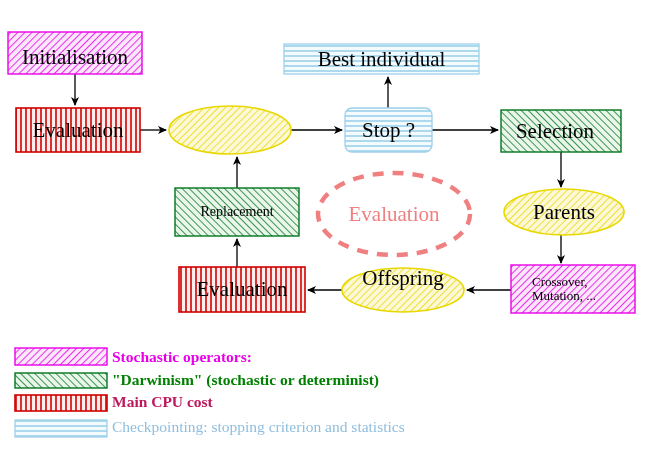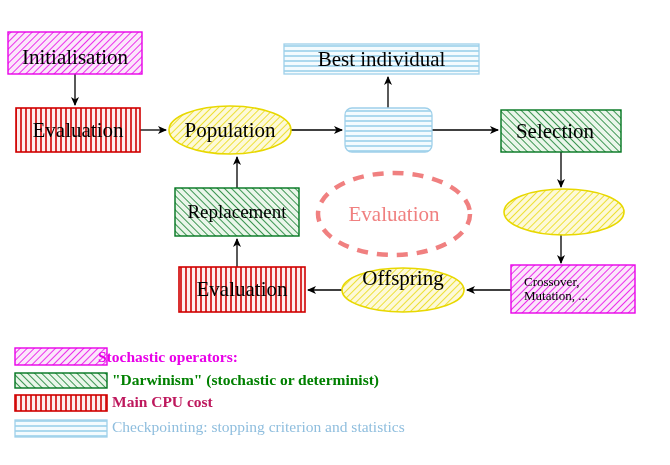--- a/index.html
+++ b/index.html
@@ -32,21 +32,21 @@
     align-items: center;
     justify-content: center;
     text-align: center;
     color: #000000;
     font-family: "Liberation Serif", "DejaVu Serif", serif;
     white-space: pre-line;
     pointer-events: none;
     line-height: 1.05;
   }
   .lbl-22 { font-size: 21px; }
-  .lbl-15 { font-size: 19px; }
+  .lbl-15 { font-size: 14px; }
   .lbl-13 { font-size: 13px; }
   .gen-label {
     color: #f08080;
     font-size: 21px;
   }
   .legend-row {
     position: absolute;
     display: flex;
     align-items: center;
   }
@@ -145,40 +145,41 @@
       <rect x="15" y="373" width="92" height="15" fill="url(#hatch-green)" stroke="#00751e" stroke-width="1.4"></rect>
       <rect x="15" y="395" width="92" height="16" fill="url(#hatch-red)" stroke="#d00000" stroke-width="1.6"></rect>
       <rect x="15" y="420" width="92" height="17" fill="url(#hatch-blue)" stroke="#9fd0ea" stroke-width="1.3"></rect>
     </g>
   </svg>
 
   <div class="node-label lbl-22" style="left:8px; top:32px; width:134px; height:50px;">Initialisation</div>
 
   <div class="node-label lbl-22" style="left:16px; top:108px; width:124px; height:44px;">Evaluation</div>
 
-  <div class="node-label lbl-22" style="left:169px; top:106px; width:122px; height:48px;">Population</div>
 
   <div class="node-label lbl-22" style="left:284px; top:43px; width:195px; height:32px;">Best individual</div>
 
+  <div class="node-label lbl-22" style="left:345px; top:108px; width:87px; height:44px;">Stop ?</div>
 
   <div class="node-label lbl-22" style="left:501px; top:110px; width:108px; height:42px;">Selection</div>
 
   <div class="node-label lbl-15" style="left:175px; top:188px; width:124px; height:48px;">Replacement</div>
 
   <div class="node-label lbl-22 gen-label" style="left:318px; top:173px; width:152px; height:82px;">Evaluation</div>
 
+  <div class="node-label lbl-22" style="left:504px; top:189px; width:120px; height:46px;">Parents</div>
 
   <div class="node-label lbl-22" style="left:179px; top:267px; width:126px; height:45px;">Evaluation</div>
 
   <div class="node-label lbl-22" style="left:342px; top:256px; width:122px; height:44px;">Offspring</div>
 
-  <div class="node-label lbl-13" style="left:511px; top:265px; width:124px; height:48px; justify-content:flex-start; padding-left:13px; box-sizing:border-box; text-align:left;">Crossover,
+  <div class="node-label lbl-13" style="left:511px; top:265px; width:124px; height:48px; justify-content:flex-start; padding-left:21px; box-sizing:border-box; text-align:left;">Crossover,
 Mutation, ...</div>
 
-  <div class="legend-row" style="left:98px; top:347px; height:20px;">
+  <div class="legend-row" style="left:112px; top:347px; height:20px;">
     <span class="legend-text seg-magenta">Stochastic operators:  </span>
   </div>
 
   <div class="legend-row" style="left:112px; top:370px; height:20px;">
     <span class="legend-text seg-green">"Darwinism" (stochastic or determinist)</span>
   </div>
 
   <div class="legend-row" style="left:112px; top:392px; height:20px;">
     <span class="legend-text seg-red">Main CPU cost</span>
   </div>

